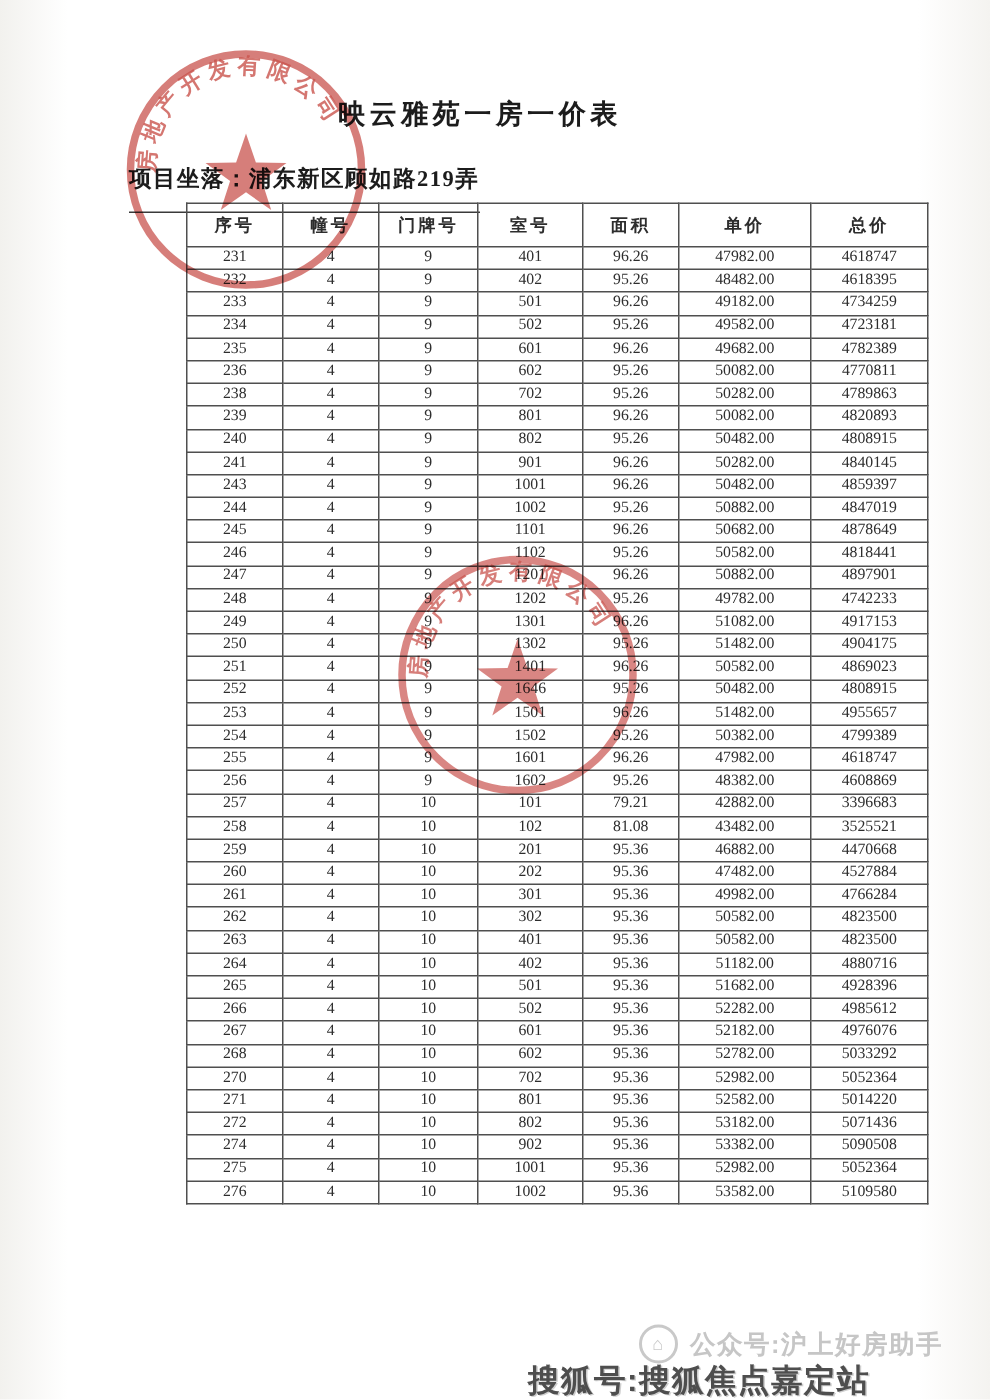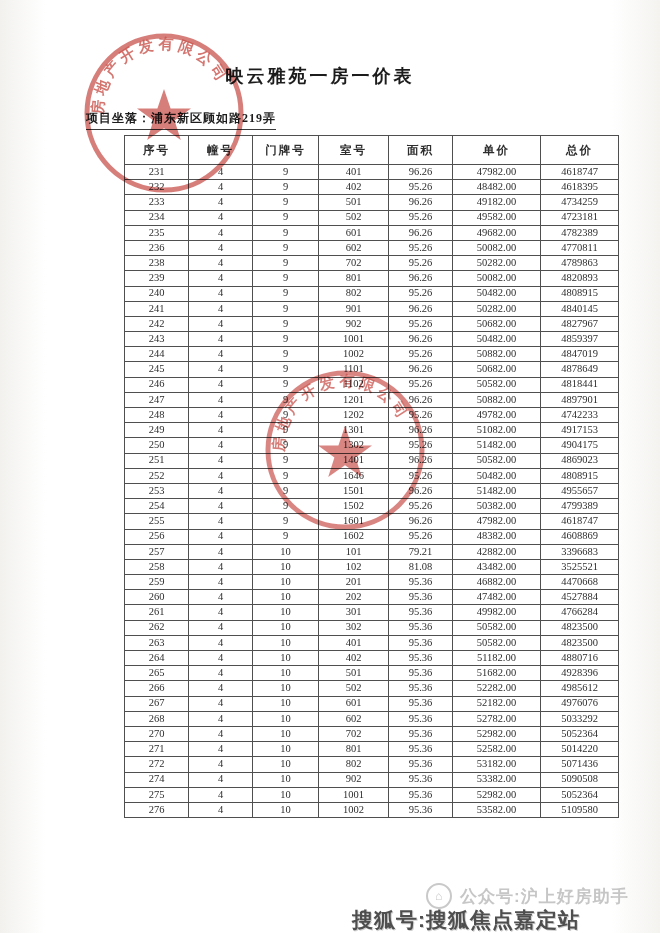--- a/index.html
+++ b/index.html
@@ -7,22 +7,22 @@
     width:660px; height:933px; position:relative; overflow:hidden;
     background:linear-gradient(90deg,#f2f1ee 0px,#ffffff 45px,#ffffff 612px,#f4f3f0 660px);
     font-family:"Liberation Serif","DejaVu Serif",serif;
   }
   .page-title {
     position:absolute; top:64px; left:0; width:640px; text-align:center;
     font-size:18px; font-weight:bold; letter-spacing:3px; color:#1c1c1c;
   }
   .location-line {
     position:absolute; top:110px; left:86px;
-    font-size:12px; font-weight:bold; color:#1c1c1c;
-    border-bottom:1.5px solid #3a3a3a; padding-bottom:2px; letter-spacing:1px;
+    font-size:15px; font-weight:bold; color:#1c1c1c;
+    border-bottom:1.5px solid #3a3a3a; padding-bottom:12px; letter-spacing:1px;
   }
   table.price-table {
     position:absolute; top:135px; left:85px; width:494px;
     border-collapse:collapse; table-layout:fixed;
     background:transparent;
     margin-left:39px;
   }
   .price-table th, .price-table td {
     border:1px solid #4f4f4f; text-align:center; color:#2d2d2d;
     overflow:hidden; white-space:nowrap;
@@ -163,29 +163,20 @@
       <tr>
         <td>241</td>
         <td>4</td>
         <td>9</td>
         <td>901</td>
         <td>96.26</td>
         <td>50282.00</td>
         <td>4840145</td>
       </tr>
       <tr>
-        <td>242</td>
-        <td>4</td>
-        <td>9</td>
-        <td>902</td>
-        <td>95.26</td>
-        <td>50682.00</td>
-        <td>4827967</td>
-      </tr>
-      <tr>
         <td>243</td>
         <td>4</td>
         <td>9</td>
         <td>1001</td>
         <td>96.26</td>
         <td>50482.00</td>
         <td>4859397</td>
       </tr>
       <tr>
         <td>244</td>

